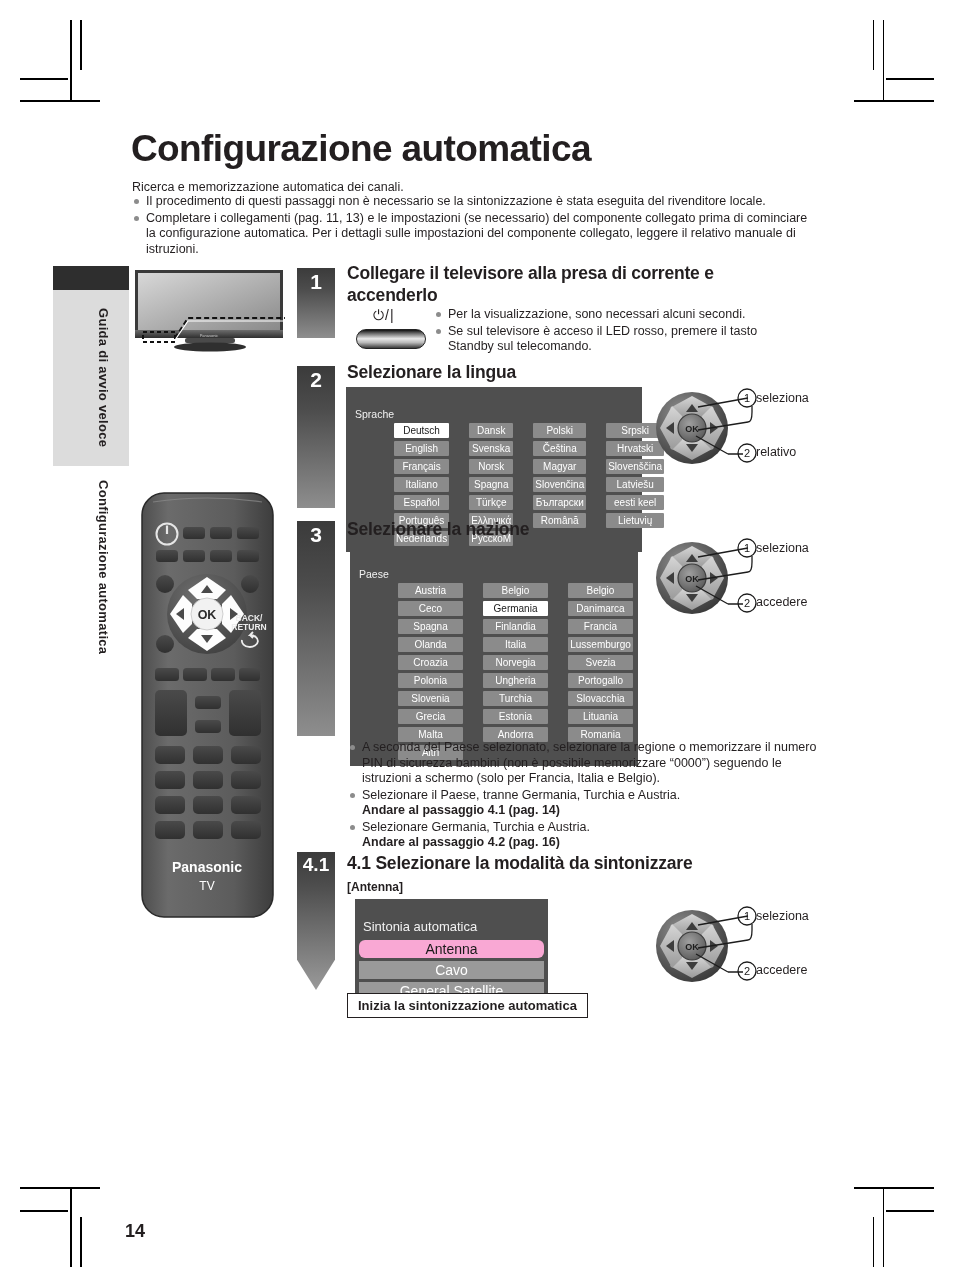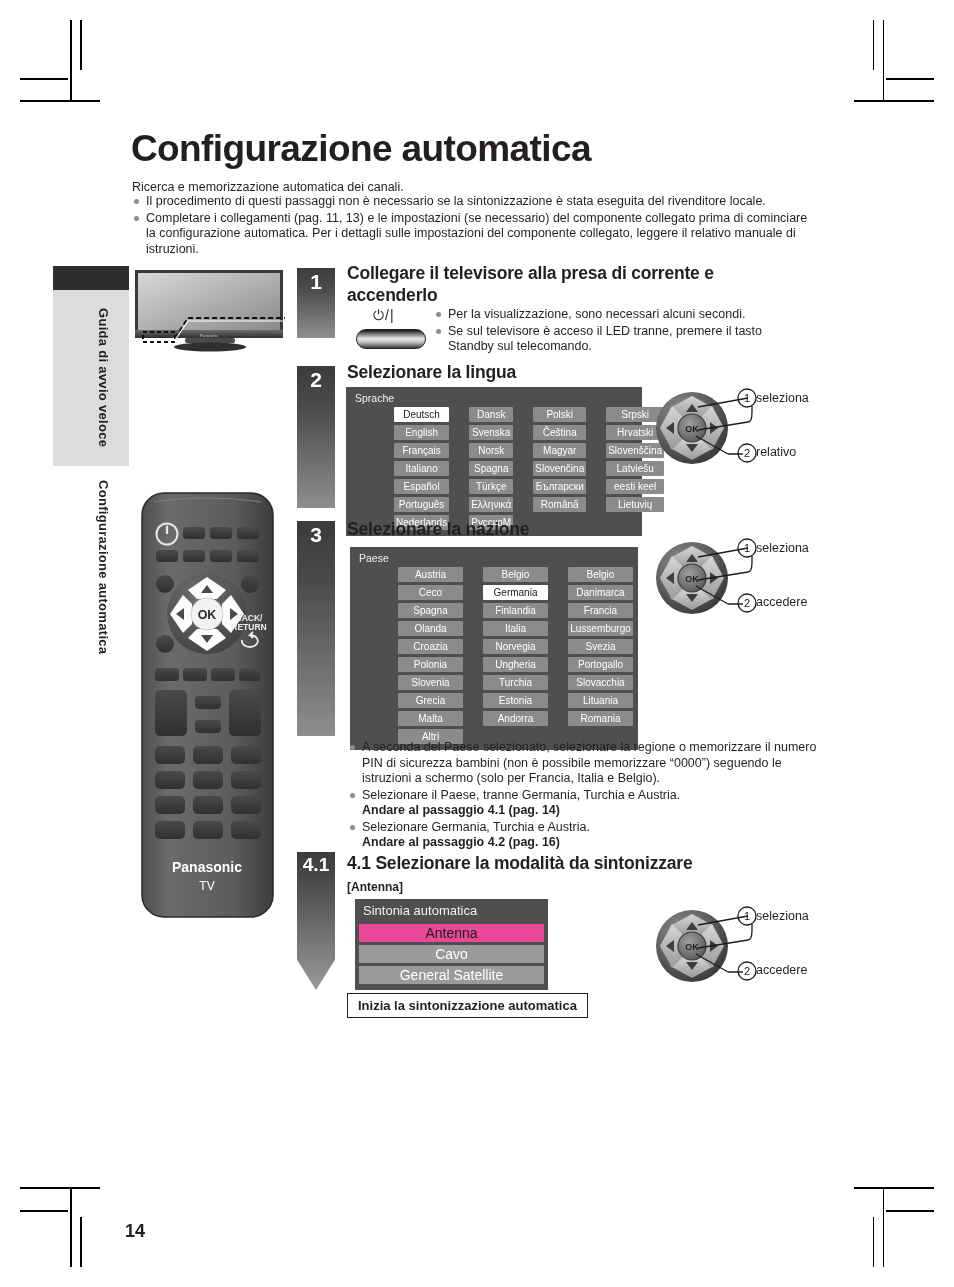--- a/index.html
+++ b/index.html
@@ -161,20 +161,21 @@
   .osd {
     position: absolute;
     background: #4f4f4f;
     padding: 4px 5px 6px 5px;
     box-sizing: border-box;
   }
   .osd-title {
     color: #f2f2f2;
     font-size: 10.5px;
     padding: 1px 0 3px 4px;
+    margin-top: 16px;
   }
   .osd-grid { display: flex; gap: 20px; padding-left: 43px; }
   .osd-col { display: flex; flex-direction: column; gap: 3px; flex: 1; }
   .osd-item {
     background: #8b8b8b;
     color: #ffffff;
     font-size: 10px;
     text-align: center;
     padding: 1.5px 2px;
     border-radius: 1px;
@@ -198,21 +199,21 @@
   }
   #osd-sintonia .osd-title { font-size: 13px; padding-left: 4px; }
   #osd-sintonia .tune-item {
     background: #9a9a9a;
     color: #ffffff;
     font-size: 14px;
     text-align: center;
     padding: 1px 0;
     margin-top: 3px;
   }
-  #osd-sintonia .tune-item.selected { background: #ec4899; color: #1a1a1a; }
+  #osd-sintonia .tune-item.selected { background: #f9a8d4; color: #1a1a1a; border-radius: 6px; }
 
   #start-box {
     position: absolute;
     left: 347px; top: 993px;
     border: 1.5px solid #231f20;
     padding: 4px 10px;
     font-size: 13px;
     font-weight: bold;
     background: #fff;
   }
@@ -314,21 +315,21 @@
   <ellipse cx="77" cy="79" rx="36" ry="4.5" fill="#2f2f2f"></ellipse>
   <rect x="10" y="64" width="32" height="10" fill="none" stroke="#111" stroke-width="2" stroke-dasharray="4 3"></rect>
   <path d="M42 70 L55 50 L152 50" fill="none" stroke="#111" stroke-width="2" stroke-dasharray="5 3"></path>
   <path d="M42 72 L55 53 L152 53" fill="none" stroke="#fff" stroke-width="1.2"></path>
 </svg>
 
 <div id="power-symbol">⏻/|</div>
 <div id="power-button"></div>
 <ul class="bullet-list" id="step1-bullets">
   <li>Per la visualizzazione, sono necessari alcuni secondi.</li>
-  <li>Se sul televisore è acceso il LED tranne, premere il tasto Standby sul telecomando.</li>
+  <li>Se sul televisore è acceso il LED rosso, premere il tasto Standby sul telecomando.</li>
 </ul>
 
 <div class="step-badge" id="badge-2">
   <div class="num">2</div>
 </div>
 <div class="step-head" id="head-2">Selezionare la lingua</div>
 
 <div class="osd" id="osd-sprache">
   <div class="osd-title">Sprache</div>
   <div class="osd-grid">

